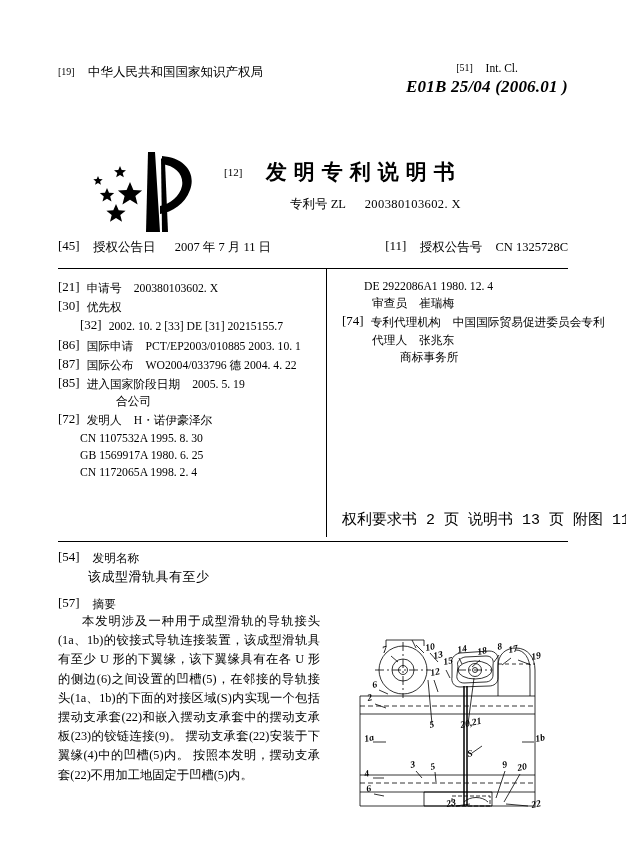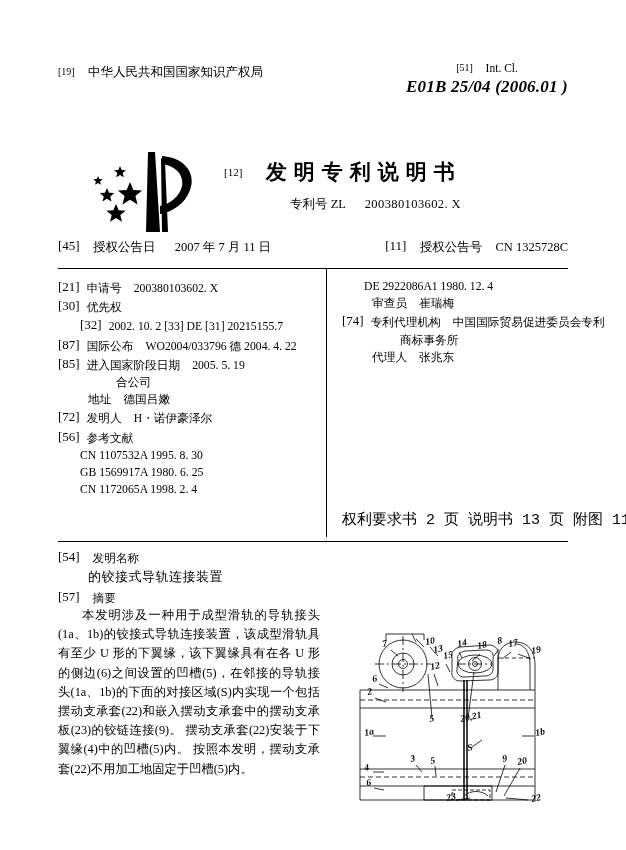--- a/index.html
+++ b/index.html
@@ -173,21 +173,21 @@
     font-size: 11.7px;
   }
   .inv-name-tag { white-space: nowrap; }
   .inv-name-val {
     padding-left: 30px;
     font-size: 13px;
     letter-spacing: 0.5px;
     margin-top: 2px;
     white-space: nowrap;
   }
-  .abs-tag { margin-top: 3px; white-space: nowrap; }
+  .abs-tag { margin-top: 9px; white-space: nowrap; }
 
   .abs-figure-row {
     position: relative;
     margin-top: 0;
     height: 220px;
   }
   .abstract-text {
     position: absolute;
     left: 0;
     top: 0;
@@ -289,50 +289,49 @@
 
     <hr class="rule">
 
     <div class="biblio">
       <div class="vdivider"></div>
 
       <div class="col-left">
           <div class="fld"><span class="tg">[21]</span><span style="display: inline-block; width: 7px;"></span><span>申请号</span><span style="display: inline-block; width: 12px;"></span><span>200380103602. X</span></div>
           <div class="fld"><span class="tg">[30]</span><span style="display: inline-block; width: 7px;"></span><span>优先权</span><span style="display: inline-block; width: 12px;"></span></div>
           <div class="fld indent1"><span class="tg">[32]</span><span style="display: inline-block; width: 7px;"></span><span>2002. 10. 2  [33] DE  [31] 20215155.7</span></div>
+          <div class="fld"><span class="tg">[86]</span><span style="display: inline-block; width: 7px;"></span><span>国际申请</span><span style="display: inline-block; width: 12px;"></span><span>PCT/EP2003/010885 2003. 10. 1</span></div>
           <div class="fld"><span class="tg">[87]</span><span style="display: inline-block; width: 7px;"></span><span>国际公布</span><span style="display: inline-block; width: 12px;"></span><span>WO2004/033796 德 2004. 4. 22</span></div>
           <div class="fld"><span class="tg">[85]</span><span style="display: inline-block; width: 7px;"></span><span>进入国家阶段日期</span><span style="display: inline-block; width: 12px;"></span><span>2005. 5. 19</span></div>
           <div class="fld indent3"><span>合公司</span></div>
-          <div class="fld indent2"><span>地址</span><span style="display: inline-block; width: 12px;"></span><span>德国吕嫩</span></div>
           <div class="fld"><span class="tg">[72]</span><span style="display: inline-block; width: 7px;"></span><span>发明人</span><span style="display: inline-block; width: 12px;"></span><span>H・诺伊豪泽尔</span></div>
-          <div class="fld"><span class="tg">[56]</span><span style="display: inline-block; width: 7px;"></span><span>参考文献</span><span style="display: inline-block; width: 12px;"></span></div>
           <div class="fld indent1"><span>CN 1107532A    1995. 8. 30</span></div>
           <div class="fld indent1"><span>GB 1569917A    1980. 6. 25</span></div>
           <div class="fld indent1"><span>CN 1172065A    1998. 2. 4</span></div>
         </div>
       <div class="col-right">
           <div class="fld indent1"><span>DE 2922086A1    1980. 12. 4</span></div>
           <div class="fld indent2"><span>审查员</span><span style="display: inline-block; width: 12px;"></span><span>崔瑞梅</span></div>
           <div class="fld"><span class="tg">[74]</span><span style="display: inline-block; width: 7px;"></span><span>专利代理机构</span><span style="display: inline-block; width: 12px;"></span><span>中国国际贸易促进委员会专利</span></div>
+          <div class="fld indent2"><span>代理人</span><span style="display: inline-block; width: 12px;"></span><span>张兆东</span></div>
           <div class="fld indent3"><span>商标事务所</span></div>
-          <div class="fld indent2"><span>代理人</span><span style="display: inline-block; width: 12px;"></span><span>张兆东</span></div>
         </div>
 
       <div class="pagecount">权利要求书 2 页 说明书 13 页 附图 11 页</div>
     </div>
 
     <hr class="rule">
 
     <div class="lower">
       <div class="inv-name-tag">
         <span class="tg">[54]</span>
         <span class="sp"></span>
         <span>发明名称</span>
       </div>
-      <div class="inv-name-val">的铰接式导轨连接装置</div>
+      <div class="inv-name-val">该成型滑轨具有至少</div>
 
       <div class="abs-tag">
         <span class="tg">[57]</span>
         <span class="sp"></span>
         <span>摘要</span>
       </div>
 
       <div class="abs-figure-row">
         <div class="abstract-text">本发明涉及一种用于成型滑轨的导轨接头(1a、1b)的铰接式导轨连接装置，该成型滑轨具有至少 U 形的下翼缘，该下翼缘具有在各 U 形的侧边(6)之间设置的凹槽(5)，在邻接的导轨接头(1a、1b)的下面的对接区域(S)内实现一个包括摆动支承套(22)和嵌入摆动支承套中的摆动支承板(23)的铰链连接(9)。 摆动支承套(22)安装于下翼缘(4)中的凹槽(5)内。 按照本发明，摆动支承套(22)不用加工地固定于凹槽(5)内。</div>
 

